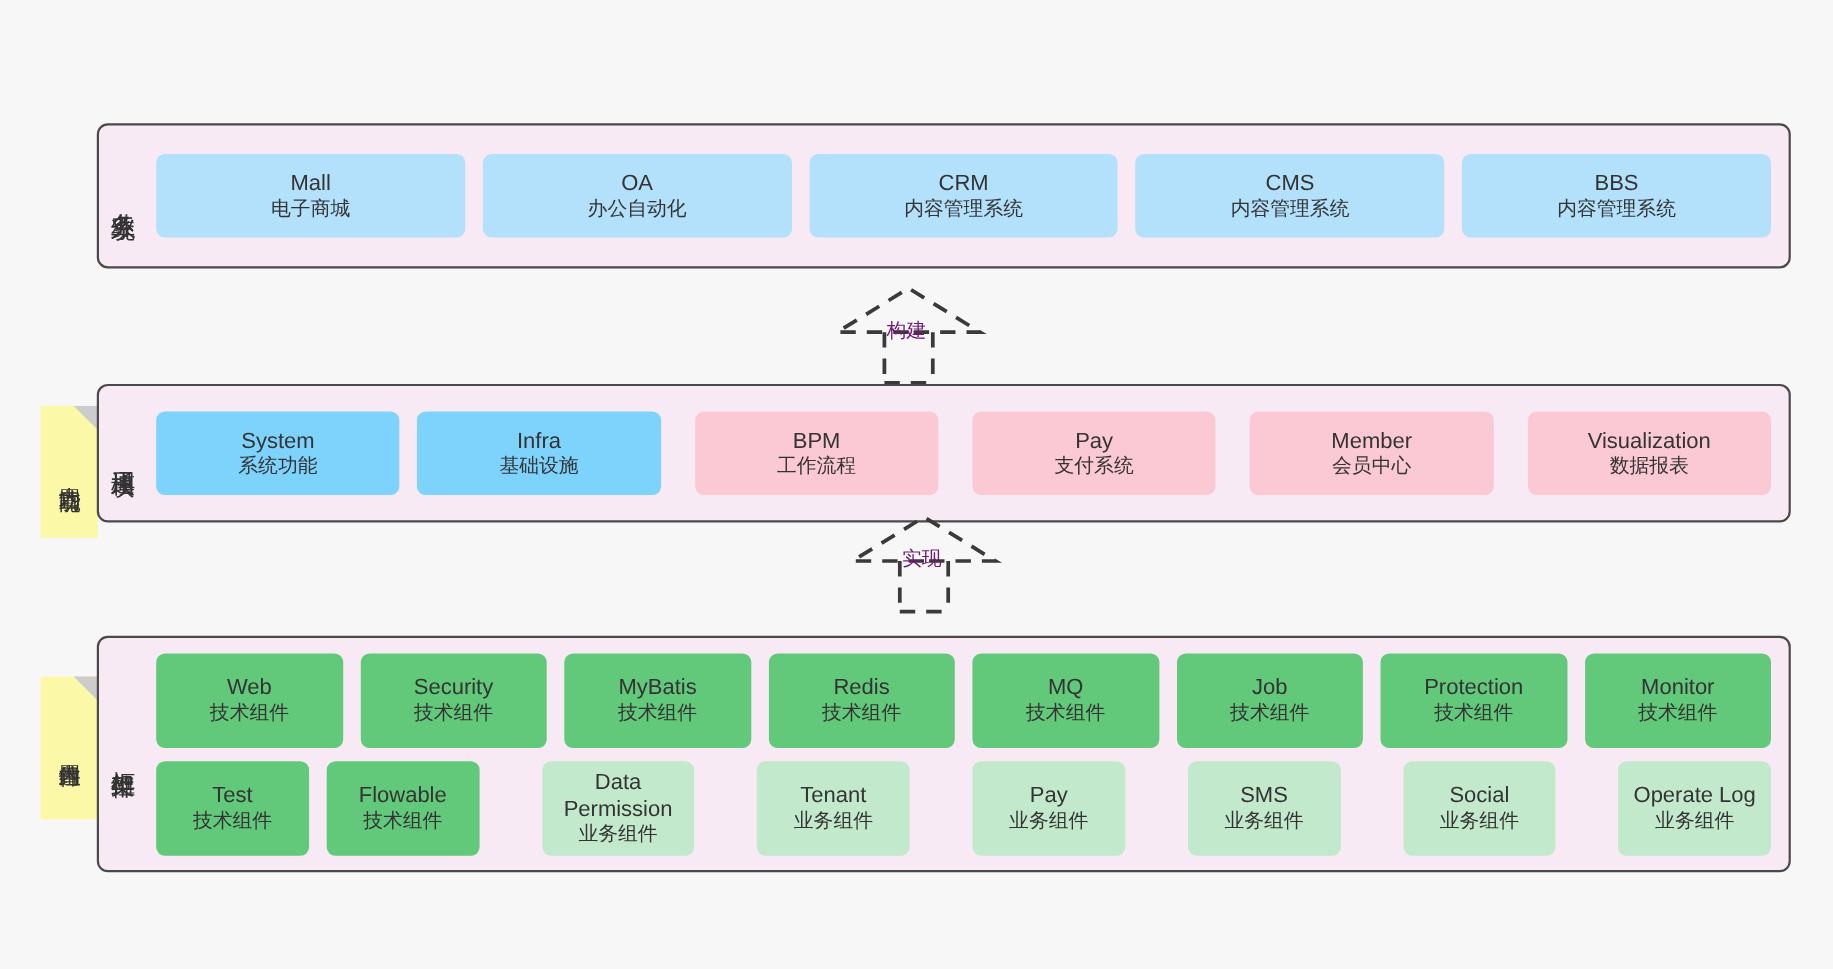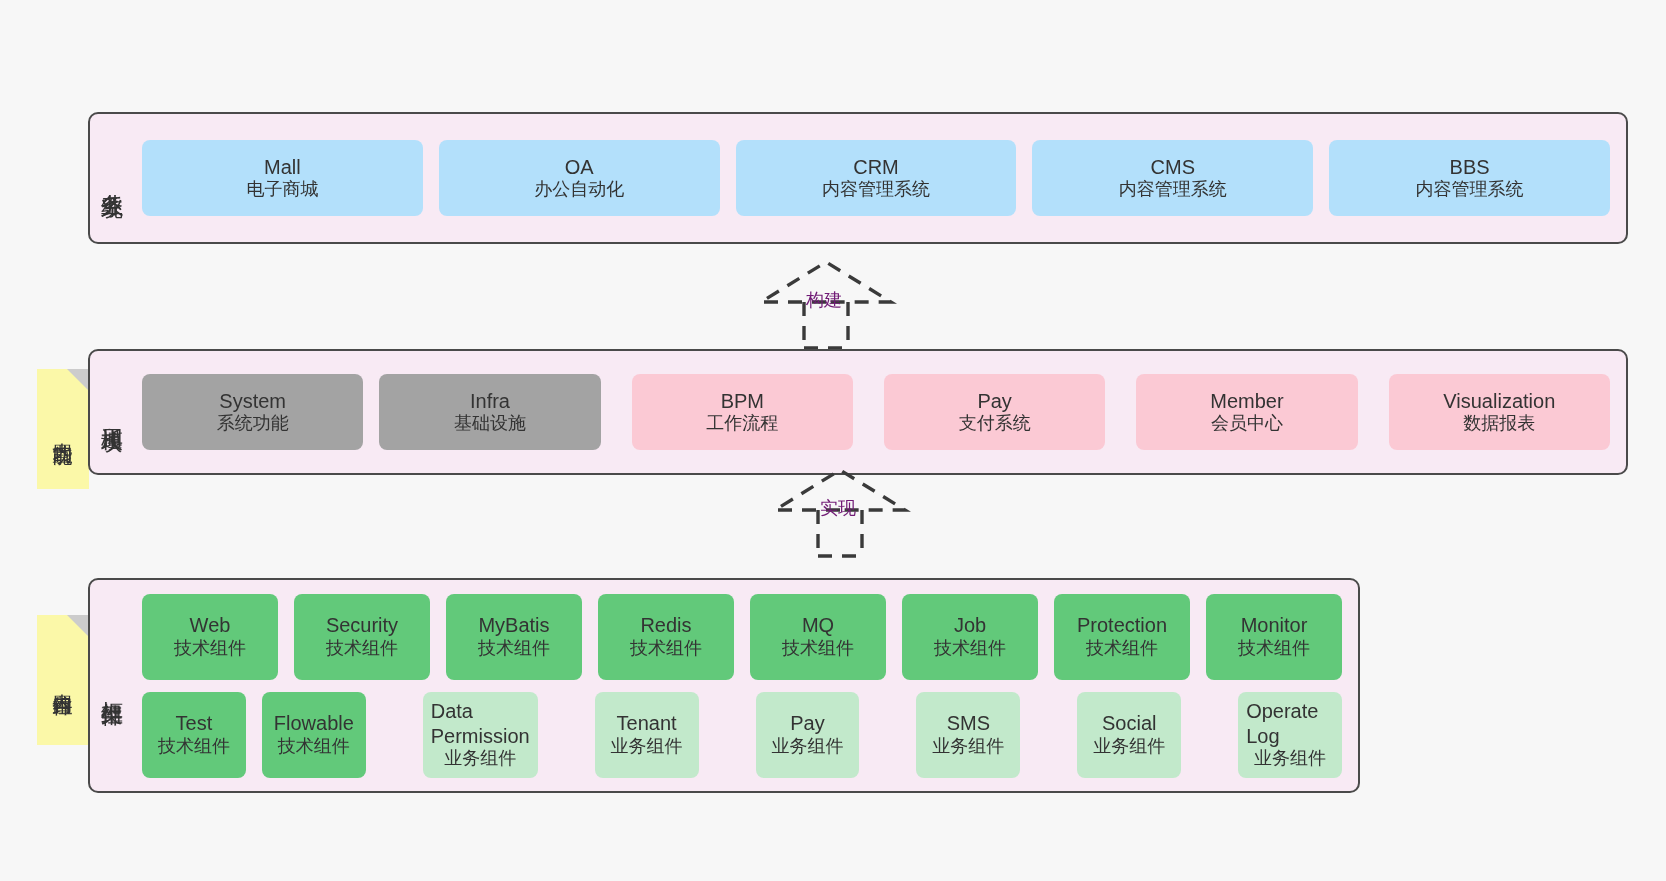--- a/index.html
+++ b/index.html
@@ -62,39 +62,39 @@
   }
   .row > * { flex: 1 1 0; }
 
   
   .node {
     border-radius: 8px;
     display: flex;
     flex-direction: column;
     align-items: center;
     justify-content: center;
-    text-align: left;
+    text-align: center;
     box-sizing: border-box;
     padding: 6px 8px;
     min-height: 76px;
   }
   .node .t1 {
     font-size: 20px;
     line-height: 1.22;
     color: #333;
   }
   .node .t2 {
     font-size: 18px;
     line-height: 1.22;
     color: #333;
   }
   .node.tall { min-height: 86px; }
 
   .c-blue      { background: #b3e0fb; }
-  .c-red       { background: #a3a3a3; }
+  .c-red       { background: #7dd3fc; }
   .c-pinksoft  { background: #fbc9d4; margin-left: 15px; }
   .c-green     { background: #62c97a; }
   .c-greensoft { background: #c2e9cb; margin-left: 41px; }
 
   
   .sticky {
     position: absolute;
     background: #fbf8a8;
     box-sizing: border-box;
     display: flex;
@@ -221,21 +221,21 @@
       <path d="M 48 90 L 92 90" fill="none" stroke="#3a3a3a" stroke-width="3.4" stroke-dasharray="14 10"></path>
     </svg>
     <span class="conn-label" style="left:50px; top:30px;">实现</span>
   </div>
 
   <div class="sticky" id="sticky-builtin-components" style="left:37px; top:615px; width:52px; height:130px;">
     <span class="fold"></span>
     <span>内置组件</span>
   </div>
 
-  <div class="layer" id="layer-framework" style="left:88px; top:578px; width:1272px; height:215px;">
+  <div class="layer" id="layer-framework" style="left:88px; top:578px; width:1540px; height:215px;">
     <div class="layer-label">框架组件</div>
     <div class="layer-body">
 
       <div class="row">
         <div class="node tall c-green">
           <span class="t1">Web</span>
           <span class="t2">技术组件</span>
         </div>
         <div class="node tall c-green">
           <span class="t1">Security</span>

